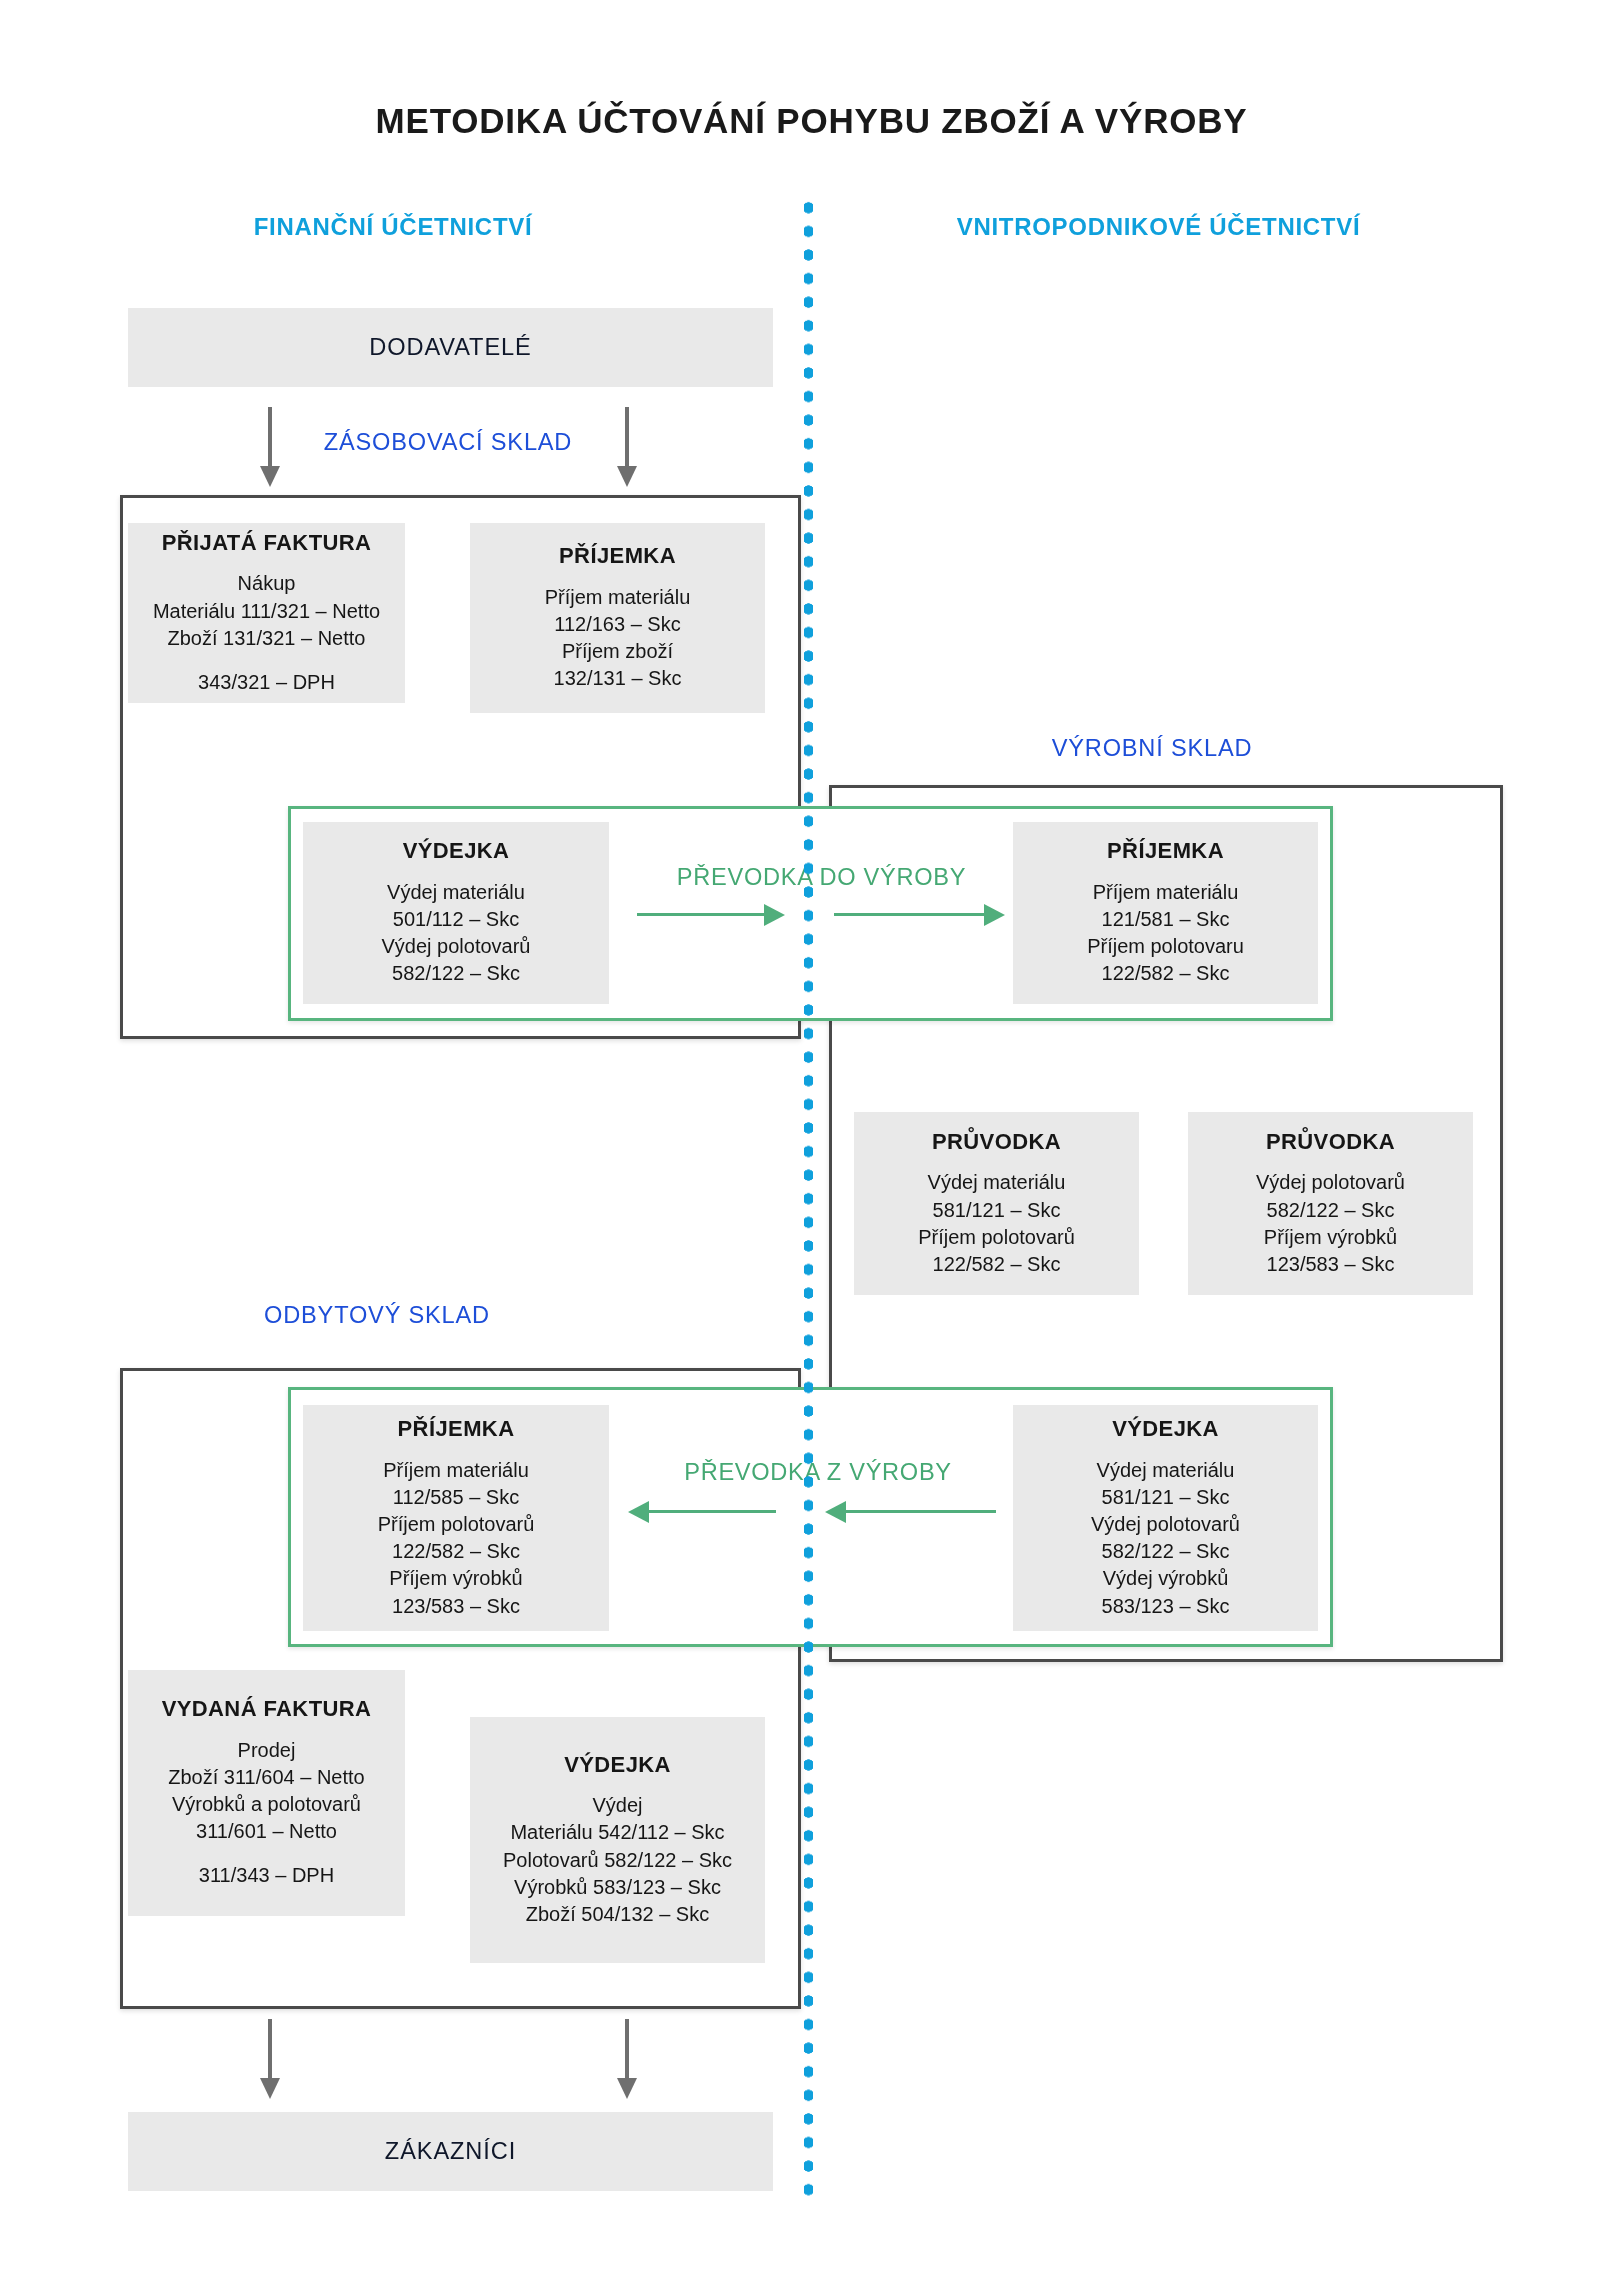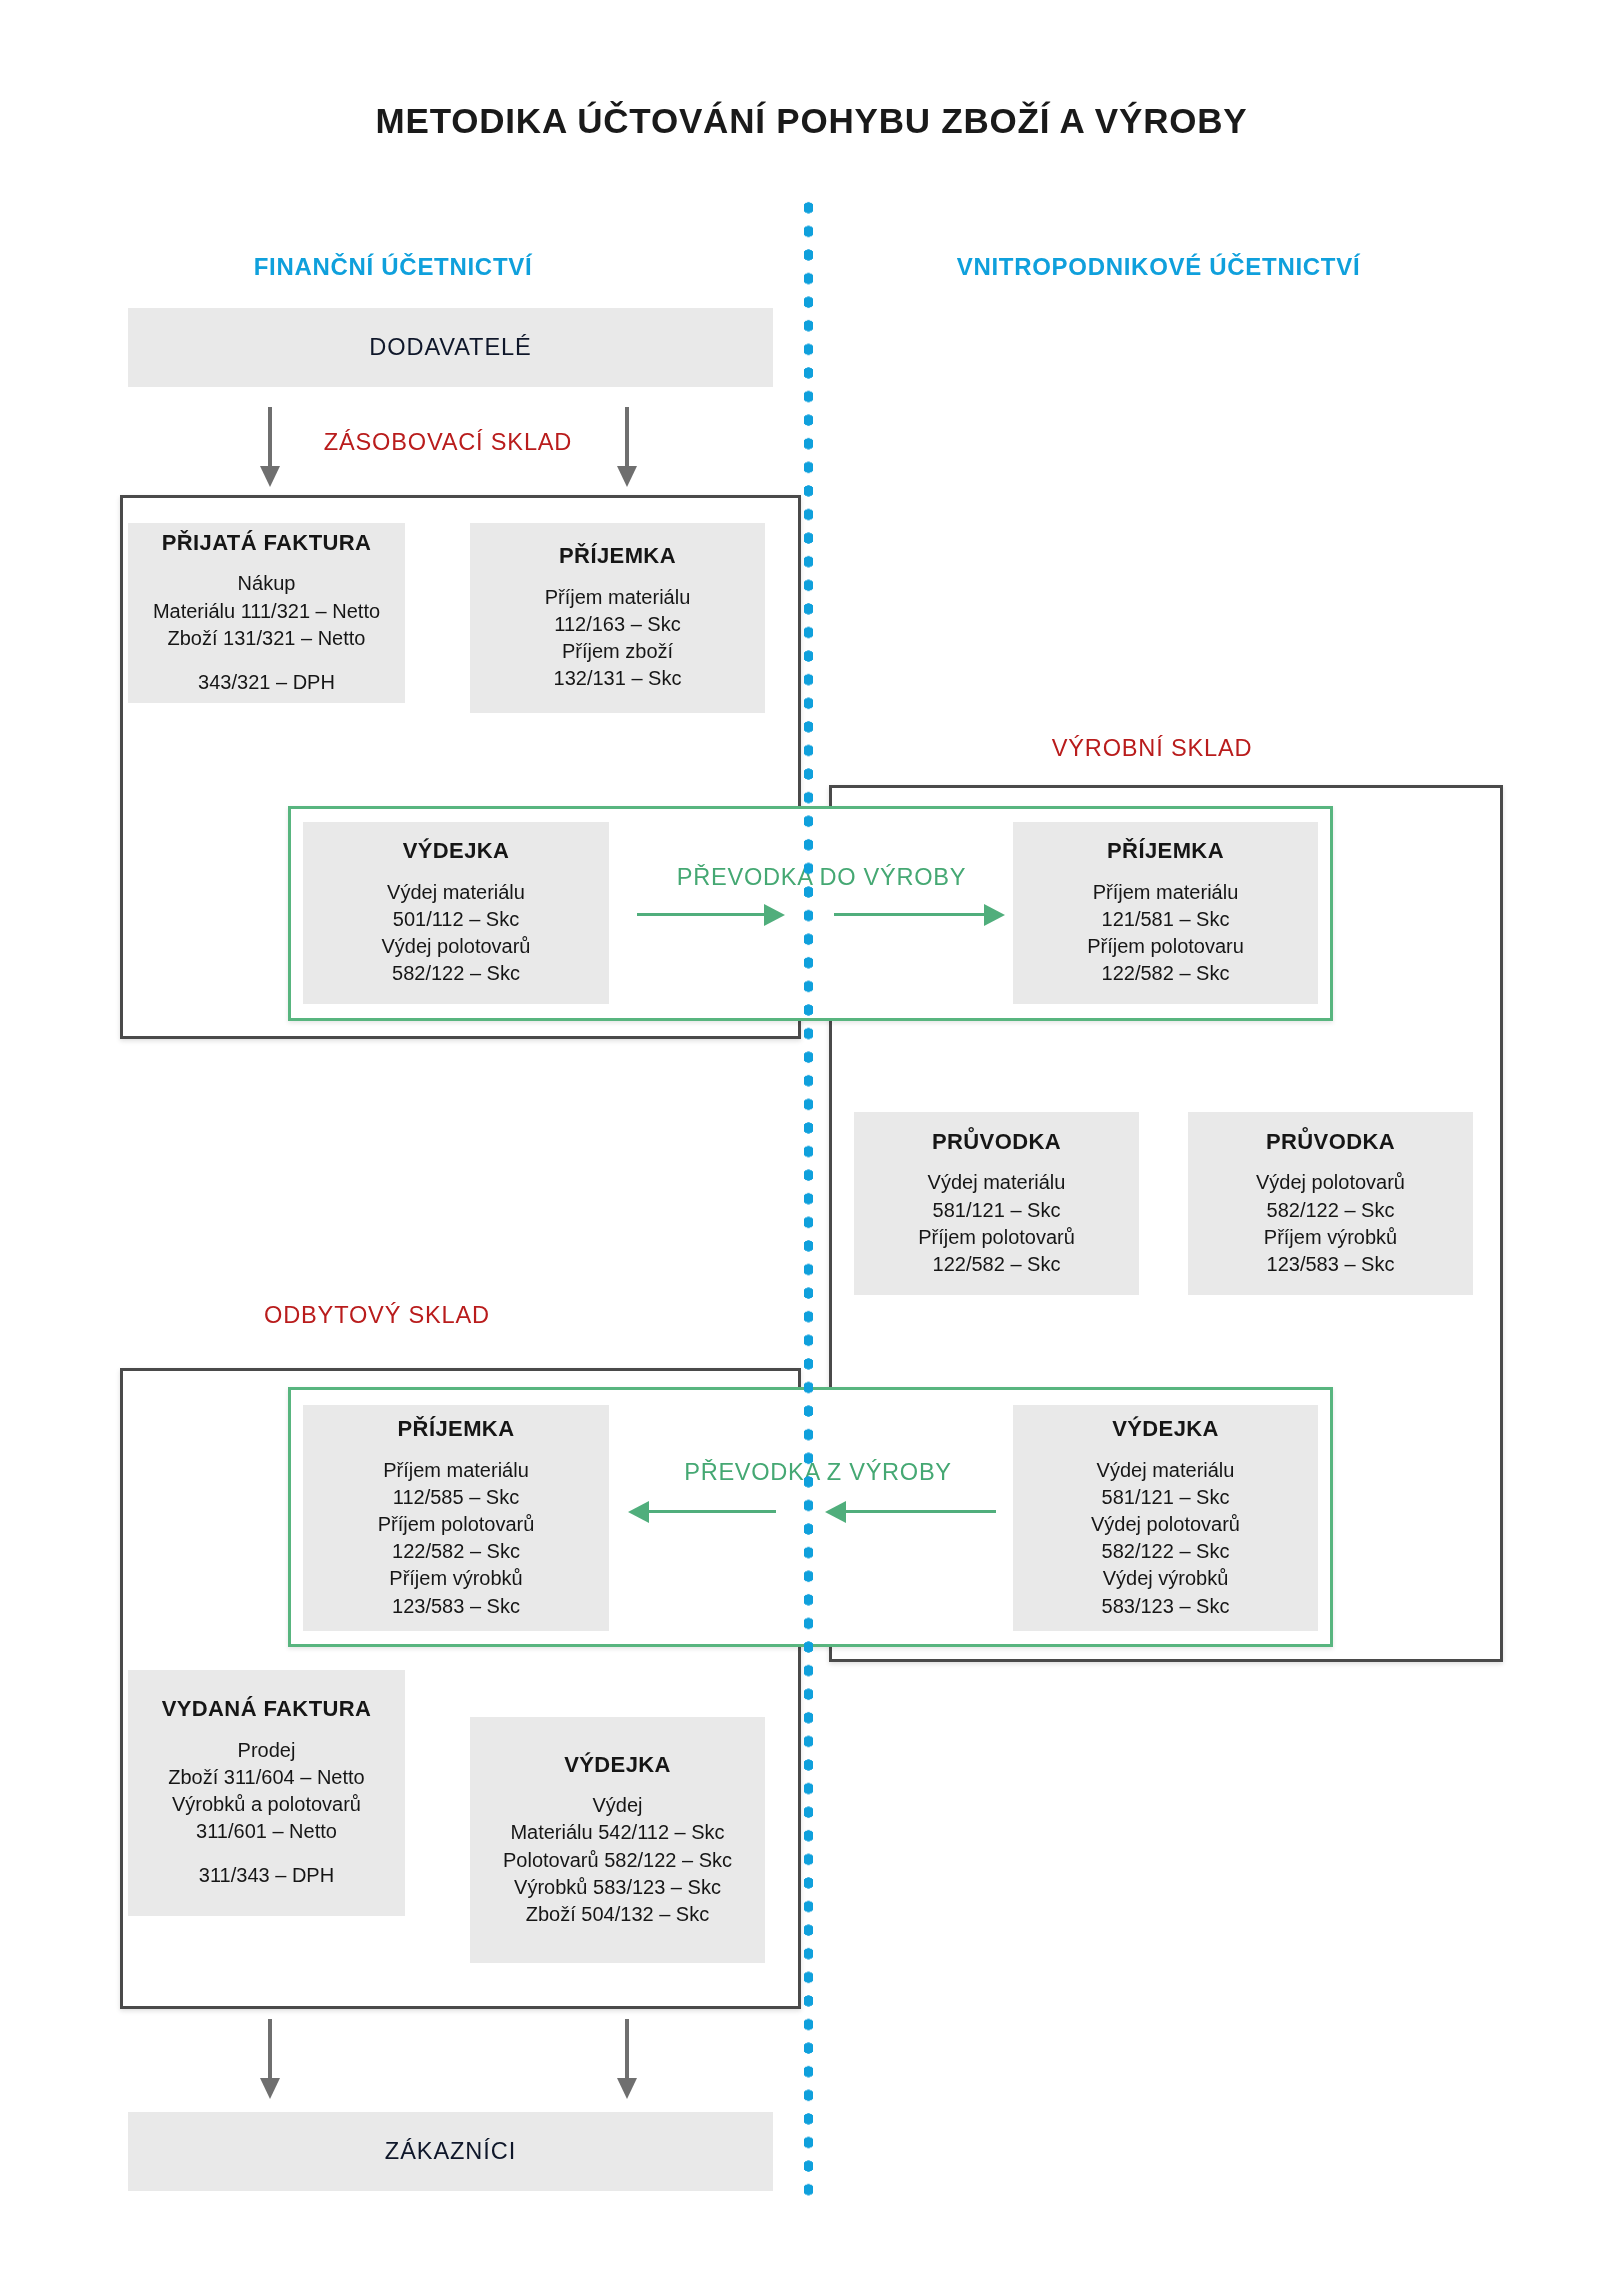--- a/index.html
+++ b/index.html
@@ -13,21 +13,20 @@
   
   #title{
     left:0;top:101px;width:1623px;text-align:center;
     font-size:35px;font-weight:700;letter-spacing:0.8px;color:#1a1a1a;
   }
 
   
   .col-head{
     font-size:24px;font-weight:700;letter-spacing:0.7px;color:#0fa0dc;
     text-align:center;
-    margin-top:40px;
   }
   #head-fin{left:164px;top:213px;width:458px;}
   #head-vni{left:864px;top:213px;width:589px;}
 
   
   #divider{
     left:804px;top:196px;width:9.2px;height:2004px;
     background-image:radial-gradient(circle, #0fa0dc 0 42%, rgba(0,0,0,0) 46%);
     background-size:9.2px 23.6px;background-repeat:repeat-y;
     z-index:30;
@@ -50,21 +49,21 @@
     box-shadow:0 2px 4.6px rgba(0,0,0,.13);
   }
   
   .gframe{
     border:3.3px solid #58b57f;background:#ffffff;box-sizing:border-box;
     box-shadow:0 2px 4.6px rgba(0,0,0,.10);
   }
 
   
   .zone-cap{
-    font-size:23.6px;letter-spacing:0.8px;color:#b91c1c;text-align:center;
+    font-size:23.6px;letter-spacing:0.8px;color:#1d4ed8;text-align:center;
   }
 
   
   .xfer{
     color:#45a873;font-size:23.6px;letter-spacing:0.7px;text-align:center;font-weight:400;
   }
 
   
   .v-arrow{width:3.9px;background:#6f6f6f;}
   .v-arrow::after{

